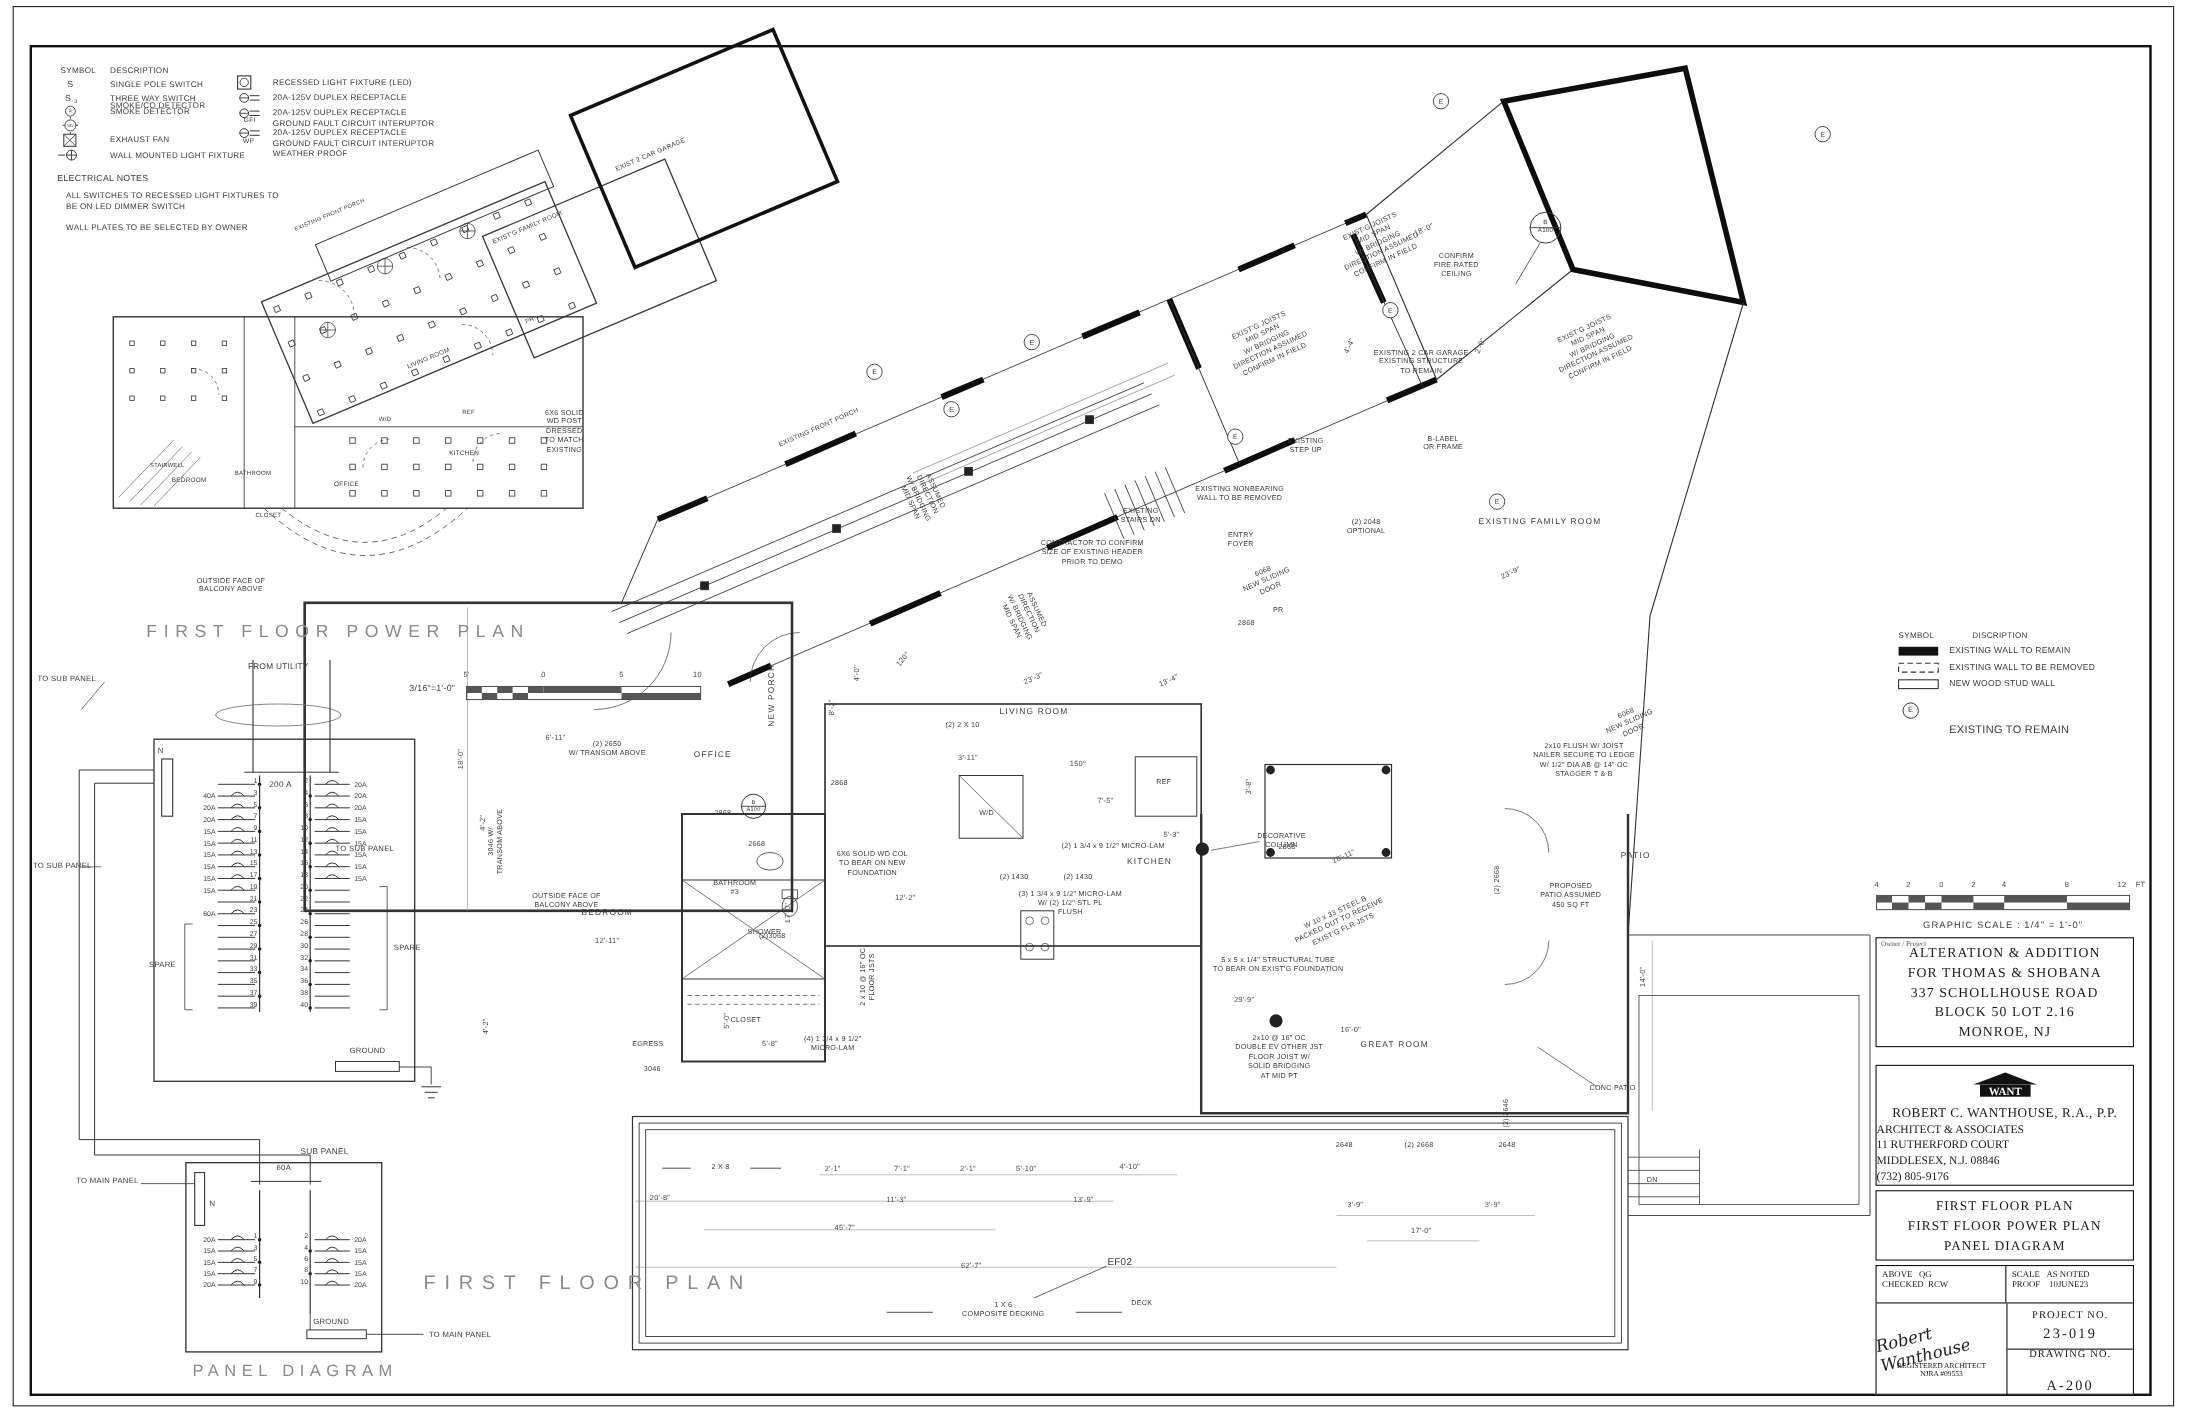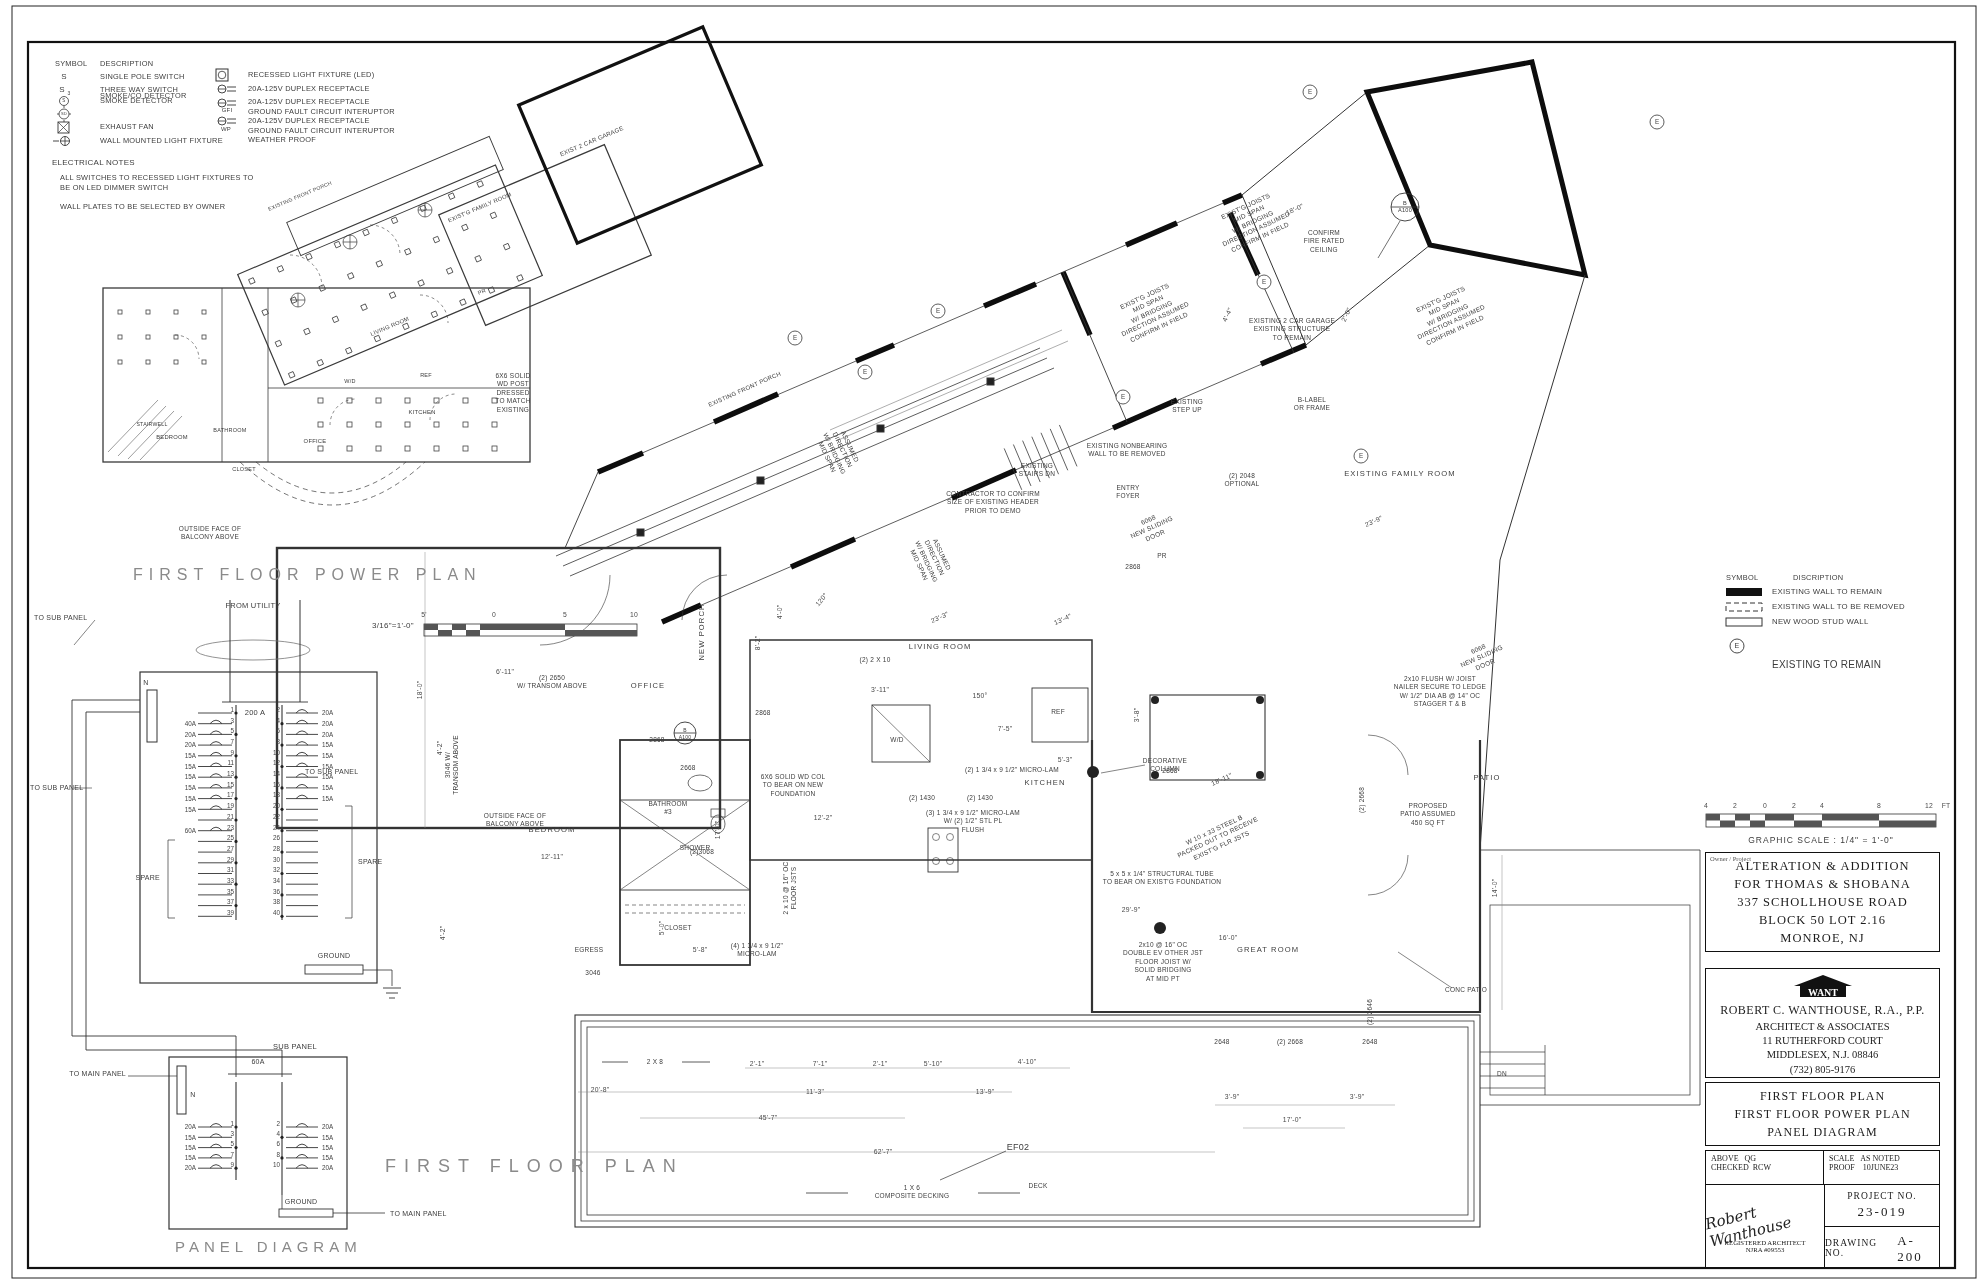--- a/index.html
+++ b/index.html
@@ -822,21 +822,21 @@
 </div>
 <div class="tbx" style="left:1705px;top:968px;width:235px;height:110px">
   <div style="text-align:center;margin-top:4px">
     <svg width="74" height="26">
       <polygon points="8,13 37,2 66,13" fill="#111"></polygon>
       <rect x="14" y="13" width="46" height="11" fill="#111"></rect>
       <text x="37" y="22.5" text-anchor="middle" font-size="10" font-family="Liberation Serif,serif" font-weight="bold" fill="#fff">WANT</text>
     </svg>
   </div>
   <div style="text-align:center;font-size:12px;letter-spacing:0.5px">ROBERT C. WANTHOUSE, R.A., P.P.</div>
-  <div style="text-align:center;font-size:10.5px;white-space:pre-line;line-height:1.35;margin-top:2px">ARCHITECT &amp; ASSOCIATES
+  <div style="font-size:10.5px;white-space:pre-line;line-height:1.35;margin-top:2px">ARCHITECT &amp; ASSOCIATES
 11 RUTHERFORD COURT
 MIDDLESEX, N.J. 08846
 (732) 805-9176</div>
 </div>
 <div class="tbx" style="left:1705px;top:1082px;width:235px;height:64px">
   <div class="tb-center" style="font-size:12px;letter-spacing:1px;line-height:1.5">FIRST FLOOR PLAN
 FIRST FLOOR POWER PLAN
 PANEL DIAGRAM</div>
 </div>
 <div class="tbx" style="left:1705px;top:1150px;width:235px;height:118px">
@@ -854,21 +854,21 @@
     <div style="width:118px;border-right:1.6px solid #111;display:flex;flex-direction:column;align-items:center;justify-content:center">
       <div class="sig">Robert Wanthouse</div>
       <div class="reg">REGISTERED ARCHITECT
 NJRA #09553</div>
     </div>
     <div style="flex:1;display:flex;flex-direction:column">
       <div style="flex:1;border-bottom:1.6px solid #111;display:flex;flex-direction:column;align-items:center;justify-content:center">
         <div class="pno">PROJECT NO.</div>
         <div class="pnov">23-019</div>
       </div>
-      <div style="flex:1;display:flex;flex-direction:row;align-items:center;justify-content:flex-end">
+      <div style="flex:1;display:flex;flex-direction:column;align-items:center;justify-content:space-between">
         <div class="pno">DRAWING NO.</div>
         <div class="pnov">A-200</div>
       </div>
     </div>
   </div>
 </div>
 
 </div>
 
 </body></html>

